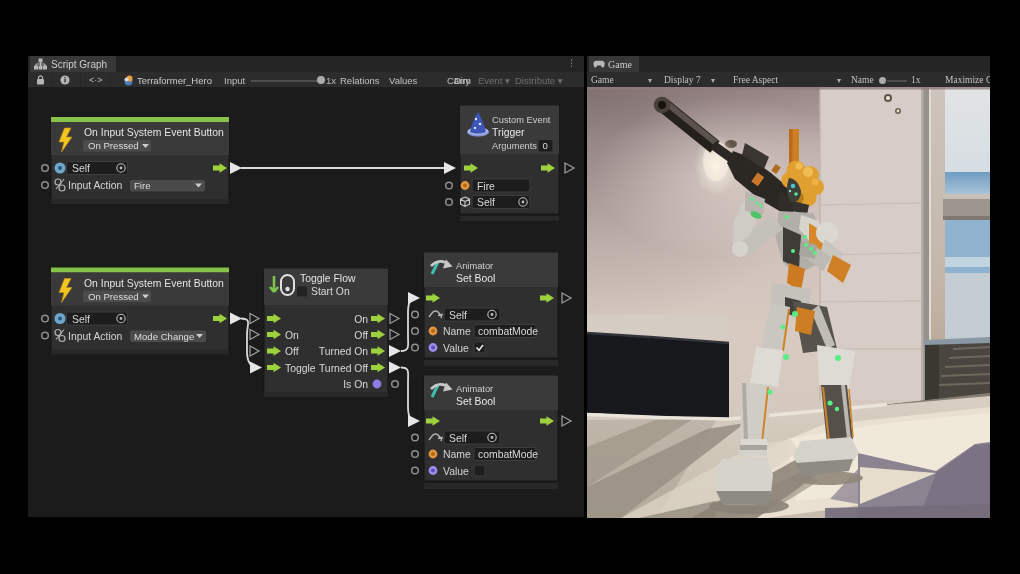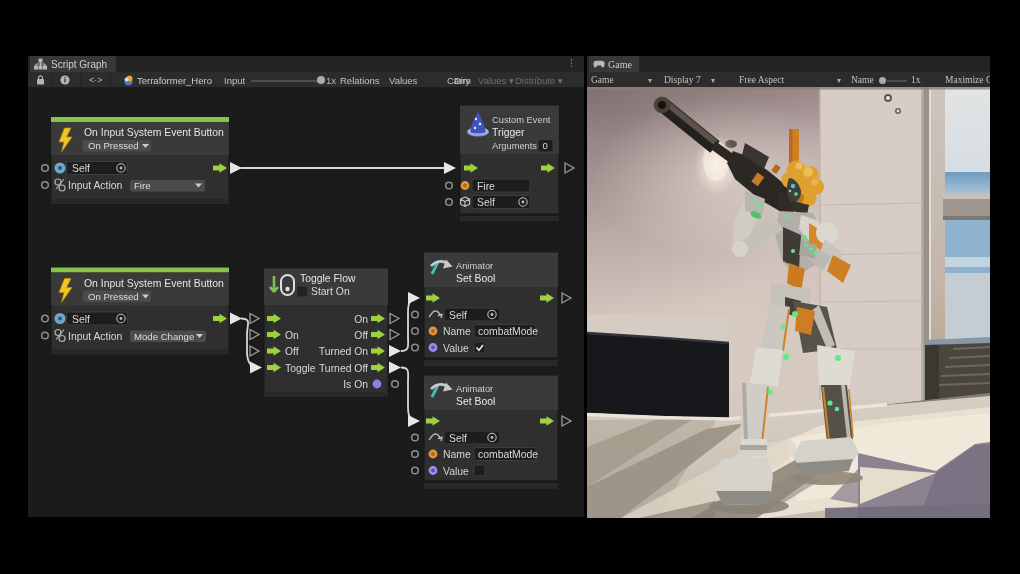--- a/index.html
+++ b/index.html
@@ -58,21 +58,21 @@
       </svg>
       <div class="tb" style="left:109px;color:#cccccc;">Terraformer_Hero</div>
       <div class="tb" style="left:196px;color:#c0c0c0;">Input</div>
       <div style="position:absolute;left:223px;top:8px;width:70px;height:1.5px;background:#4e4e4e;"></div>
       <div style="position:absolute;left:289px;top:4px;width:8px;height:8px;border-radius:50%;background:#ababab;"></div>
       <div class="tb" style="left:298px;color:#b8b8b8;">1x</div>
       <div class="tb" style="left:312px;">Relations</div>
       <div class="tb" style="left:361px;">Values</div>
       <div class="tb" style="left:396px;margin-left:30px;">Dim</div>
       <div class="tb" style="left:419px;">Carry</div>
-      <div class="tb" style="left:450px;color:#6e6e6e;">Values ▾</div>
+      <div class="tb" style="left:450px;color:#6e6e6e;">Event ▾</div>
       <div class="tb" style="left:487px;color:#6e6e6e;">Distribute ▾</div>
     </div>
     <svg id="canvas" width="556" height="429" viewBox="0 0 556 429" style="position:absolute;left:0;top:32px;" font-family="Liberation Sans, sans-serif">
 
       <defs>
         <g id="ga">
             <path d="M-7,-2.4 h6.5 V-4.7 L7,0 L-0.5,4.7 V2.4 H-7 Z" fill="#9ed13e"></path>
           </g>
         <g id="tri-o">
             <path d="M-4,-5 L5,0 L-4,5 Z" fill="none" stroke="#9a9a9a" stroke-width="1.3"></path>
@@ -305,21 +305,21 @@
           <path d="M3.5,0.5 h6 a3 3 0 0 1 3 3.5 l-0.5,2.5 a1.5 1.5 0 0 1 -2.8,0.4 L8.5,5.5 h-4 L3.8,6.9 a1.5 1.5 0 0 1 -2.8,-0.4 L0.5,4 a3 3 0 0 1 3,-3.5 Z" fill="#b8b8b8"></path>
         </svg>
         Game
       </div>
     </div>
     <div class="toolbar">
       <div class="tb" style="left:4px;">Game</div>
       <div class="tb" style="left:61px;color:#aaa;font-size:8px;">▾</div>
       <div class="tb" style="left:77px;">Display 7</div>
       <div class="tb" style="left:124px;color:#aaa;font-size:8px;">▾</div>
-      <div class="tb" style="left:152px;">Free Aspect</div>
+      <div class="tb" style="left:146px;">Free Aspect</div>
       <div class="tb" style="left:250px;color:#aaa;font-size:8px;">▾</div>
       <div class="tb" style="left:264px;">Name</div>
       <div style="position:absolute;left:292px;top:4.5px;width:7px;height:7px;border-radius:50%;background:#ababab;"></div>
       <div style="position:absolute;left:300px;top:8px;width:20px;height:1.5px;background:#4e4e4e;"></div>
       <div class="tb" style="left:324px;">1x</div>
       <div class="tb" style="left:358px;">Maximize O</div>
     </div>
     <svg id="scene" width="403" height="431" viewBox="0 0 403 431" style="position:absolute;left:0;top:31px;">
       <defs>
         <linearGradient id="wall" x1="0" y1="0" x2="0" y2="1">

